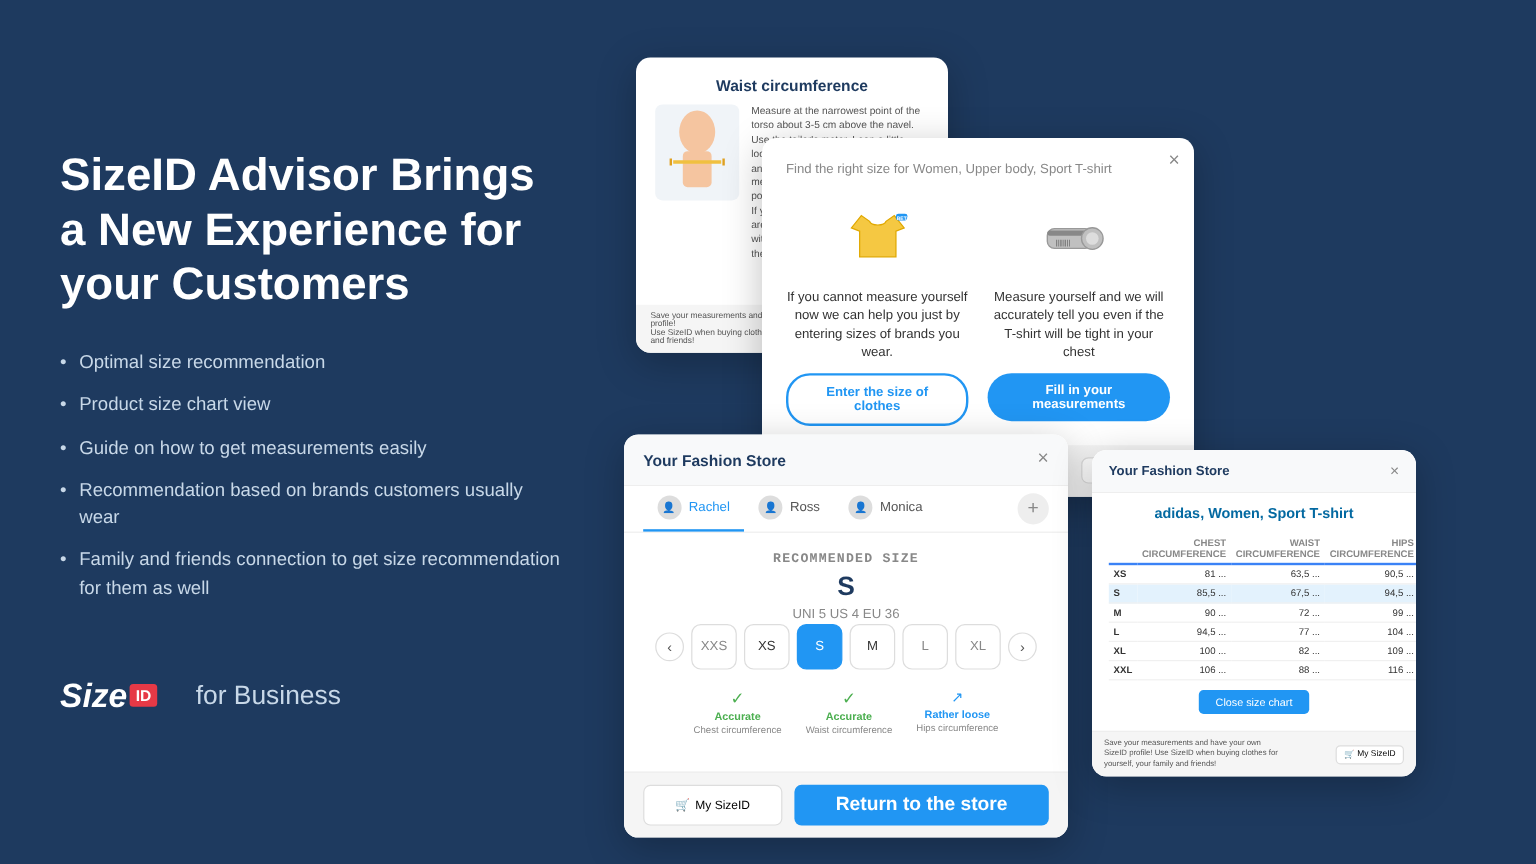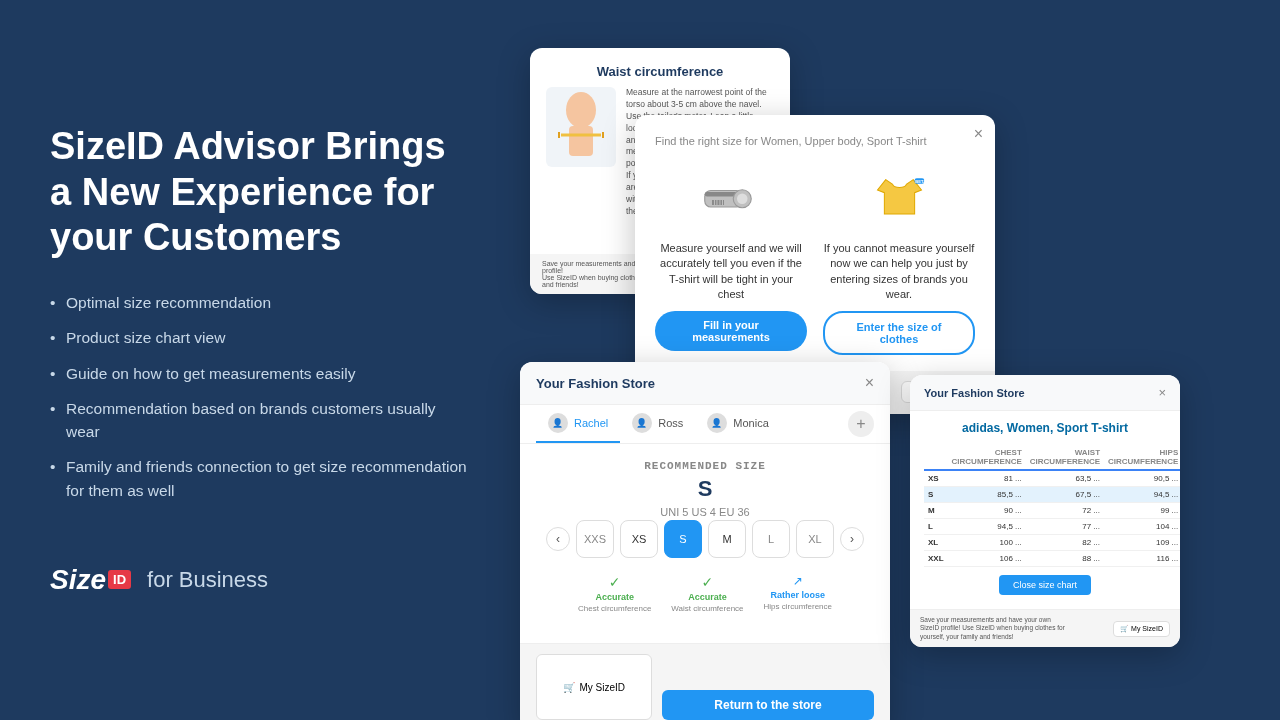--- a/index.html
+++ b/index.html
@@ -53,21 +53,21 @@
     .feature-list li::before {
       content: '•';
       position: absolute;
       left: 0;
       color: #c8d8e8;
     }
 
     .brand-logo {
       display: flex;
       align-items: center;
-      gap: 8px;
+      gap: 24px;
       margin-top: 10px;
     }
 
     .logo-sizeid {
       display: flex;
       align-items: center;
     }
 
     .logo-size-text {
       font-size: 28px;
@@ -495,24 +495,23 @@
       gap: 4px;
     }
 
     .fashion-btn-return {
       flex: 2;
       background: #2196f3;
       color: white;
       border: none;
       border-radius: 6px;
       padding: 8px;
-      font-size: 12px;
+      font-size: 16px;
       font-weight: 600;
       cursor: pointer;
-      margin-top: 36px;
     }
 
     
     .size-chart-modal {
       width: 270px;
       top: 375px;
       left: 390px;
       z-index: 8;
       padding: 0;
       overflow: hidden;
@@ -688,42 +687,42 @@
       </div>
     </div>
 
     <div class="modal-card measure-modal">
       <button class="modal-close-x">×</button>
       <p class="modal-subtitle">Find the right size for Women, Upper body, Sport T-shirt</p>
       <div class="measure-options">
 
         <div class="measure-option">
           <div class="measure-icon-wrap">
+            <svg class="shirt-icon" viewBox="0 0 80 65" style="position:relative">
+              <path d="M20,5 L8,20 L18,24 L18,55 L62,55 L62,24 L72,20 L60,5 L50,12 C48,18 32,18 30,12 Z" fill="#f5c842" stroke="#e0a800" stroke-width="1.5"></path>
+              <rect x="62" y="3" width="14" height="8" rx="3" fill="#2196f3"></rect>
+              <text x="63" y="10" font-size="6" fill="white" font-weight="bold">BETA</text>
+            </svg>
+          </div>
+          <p class="measure-option-text">If you cannot measure yourself now we can help you just by entering sizes of brands you wear.</p>
+          <button class="measure-btn-outline">Enter the size of clothes</button>
+        </div>
+
+        <div class="measure-option">
+          <div class="measure-icon-wrap">
             <svg class="tape-icon" viewBox="0 0 80 60">
               <rect x="5" y="20" width="50" height="22" rx="8" fill="#c0c0c0" stroke="#999" stroke-width="1.5"></rect>
               <rect x="5" y="22" width="50" height="6" rx="3" fill="#888"></rect>
               <circle cx="55" cy="31" r="12" fill="#c0c0c0" stroke="#999" stroke-width="1.5"></circle>
               <circle cx="55" cy="31" r="7" fill="#ddd"></circle>
               <text x="14" y="38" font-size="8" fill="#555">||||||||</text>
             </svg>
           </div>
           <p class="measure-option-text">Measure yourself and we will accurately tell you even if the T-shirt will be tight in your chest</p>
           <button class="measure-btn-blue">Fill in your measurements</button>
-        </div>
-
-        <div class="measure-option">
-          <div class="measure-icon-wrap">
-            <svg class="shirt-icon" viewBox="0 0 80 65" style="position:relative">
-              <path d="M20,5 L8,20 L18,24 L18,55 L62,55 L62,24 L72,20 L60,5 L50,12 C48,18 32,18 30,12 Z" fill="#f5c842" stroke="#e0a800" stroke-width="1.5"></path>
-              <rect x="62" y="3" width="14" height="8" rx="3" fill="#2196f3"></rect>
-              <text x="63" y="10" font-size="6" fill="white" font-weight="bold">BETA</text>
-            </svg>
-          </div>
-          <p class="measure-option-text">If you cannot measure yourself now we can help you just by entering sizes of brands you wear.</p>
-          <button class="measure-btn-outline">Enter the size of clothes</button>
         </div>
       </div>
       <div class="measure-footer">
         <span class="measure-footer-text">Save your measurements and have your own SizeID profile! Use SizeID when buying clothes for yourself, your family and friends!</span>
         <div class="my-sizeid-btn">
           <span>🛒</span>
           <span>My SizeID</span>
         </div>
       </div>
     </div>

